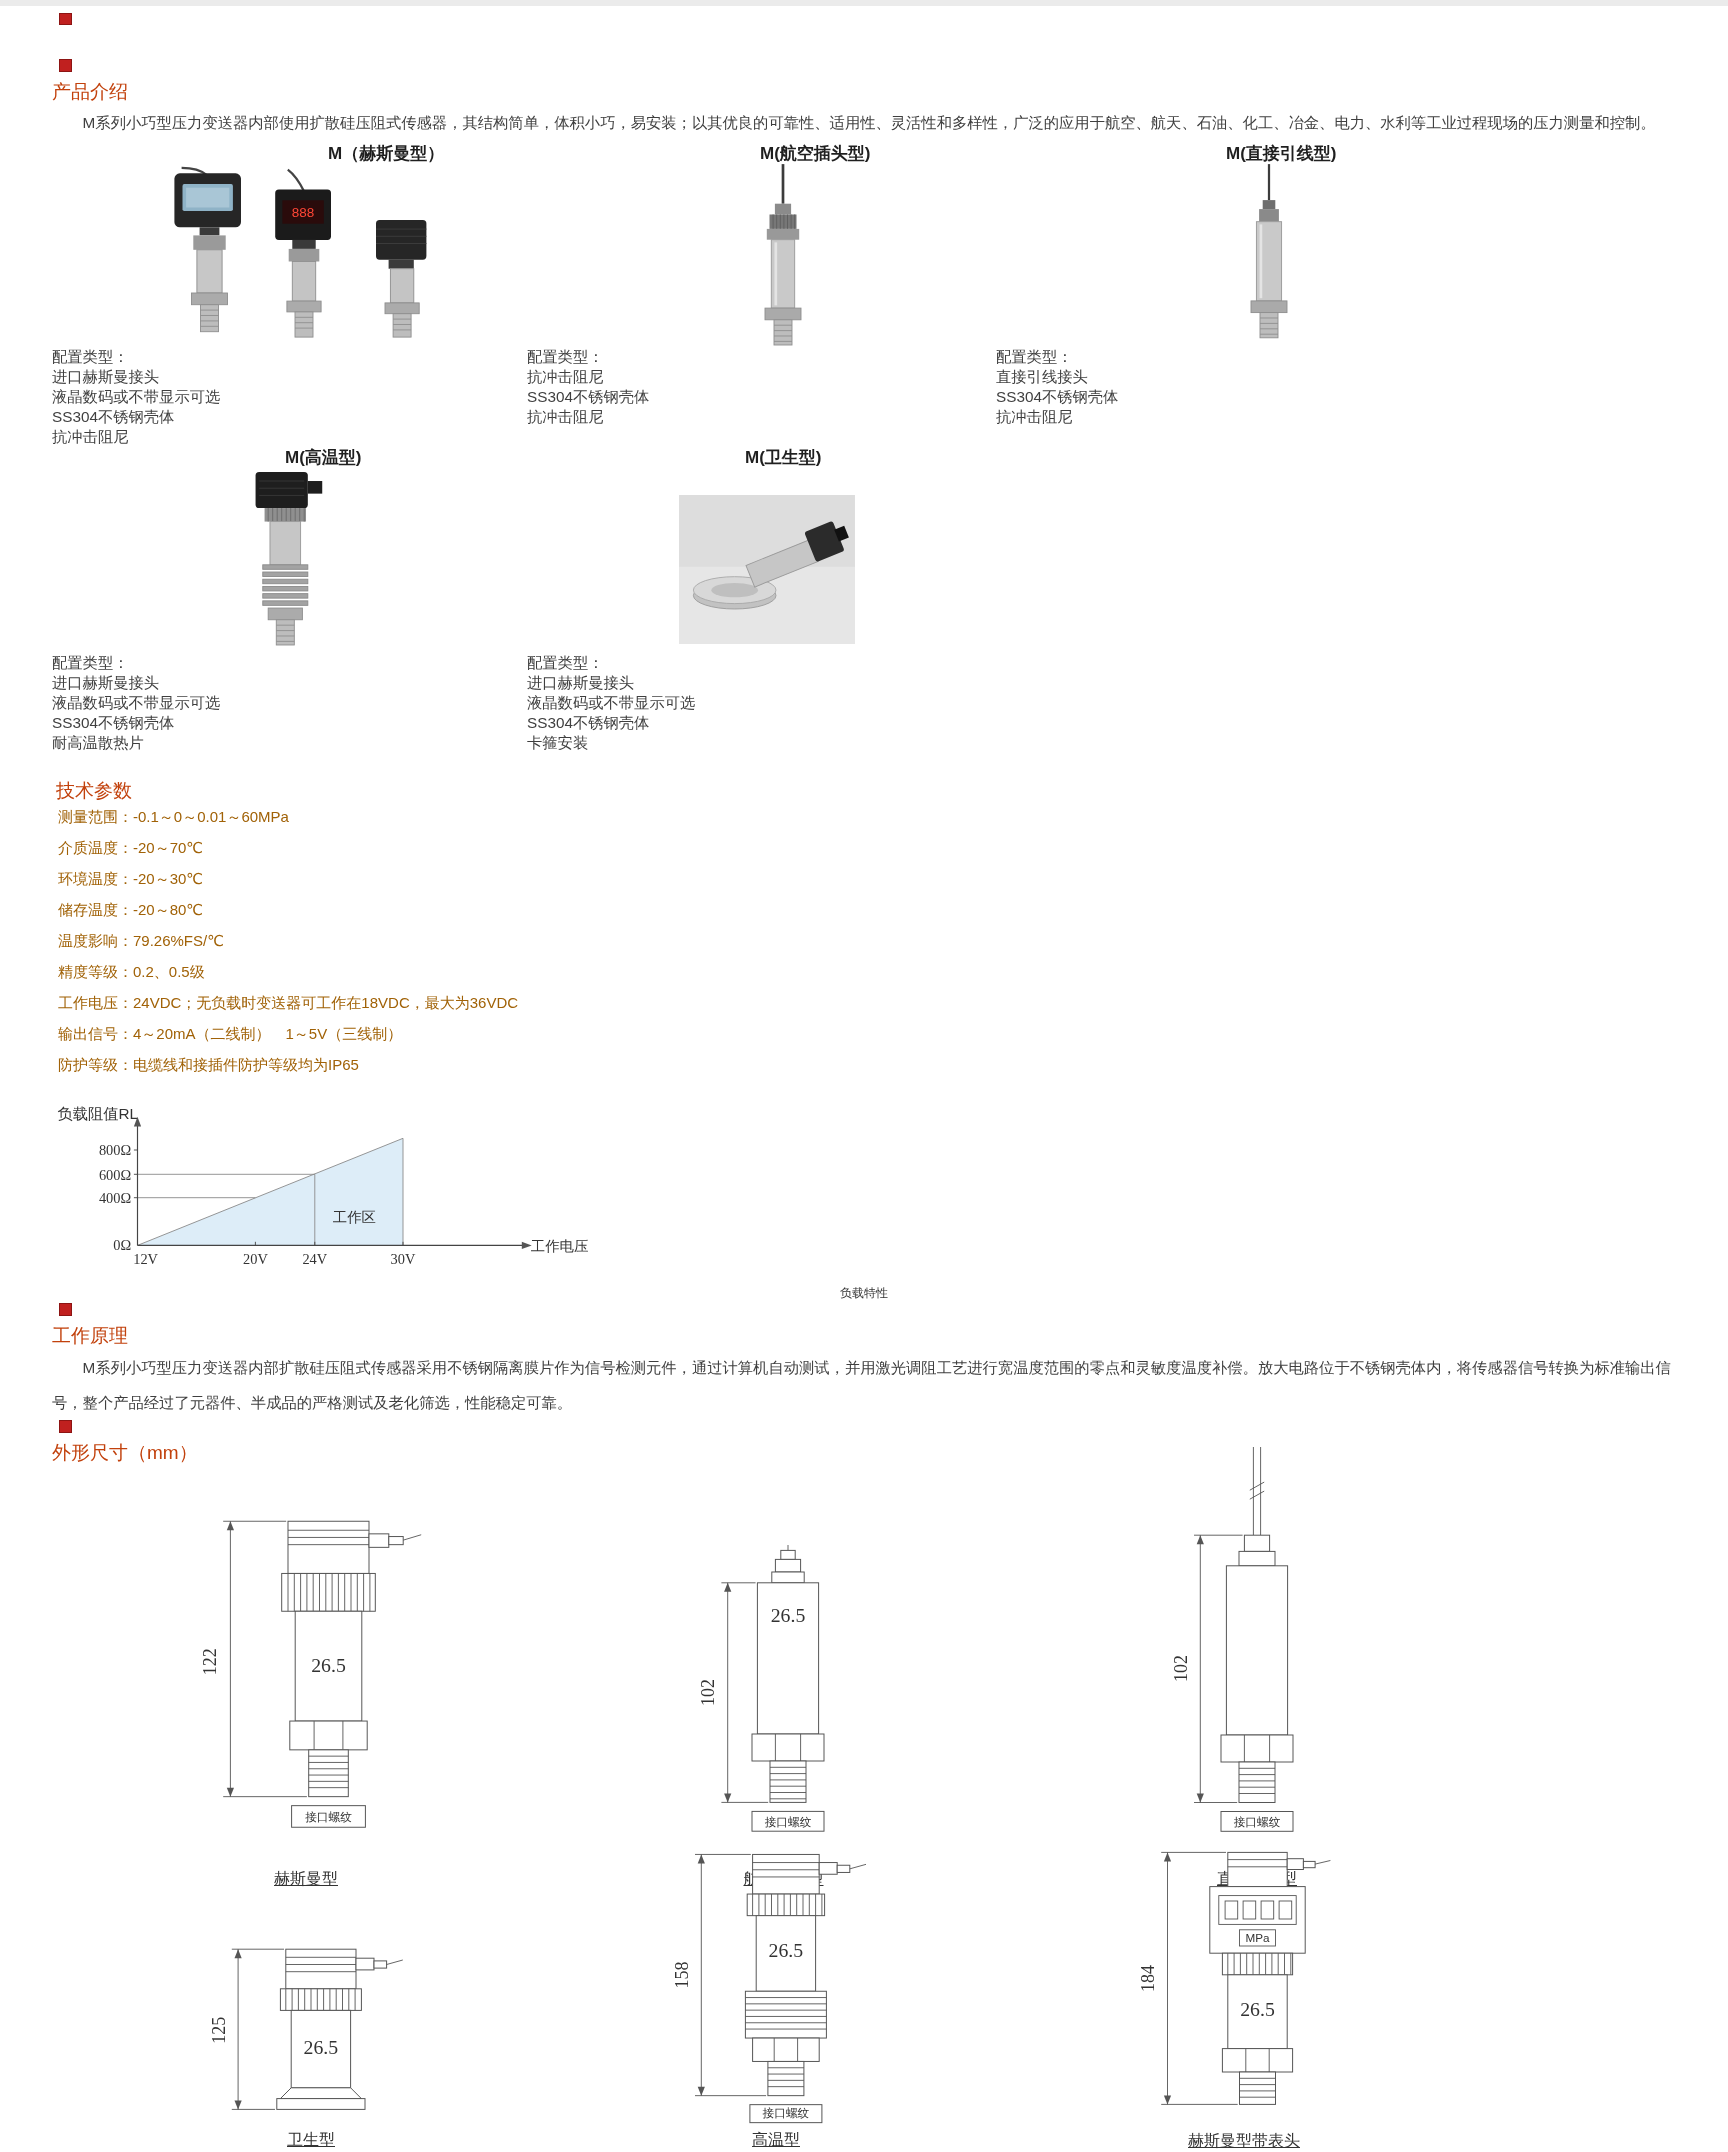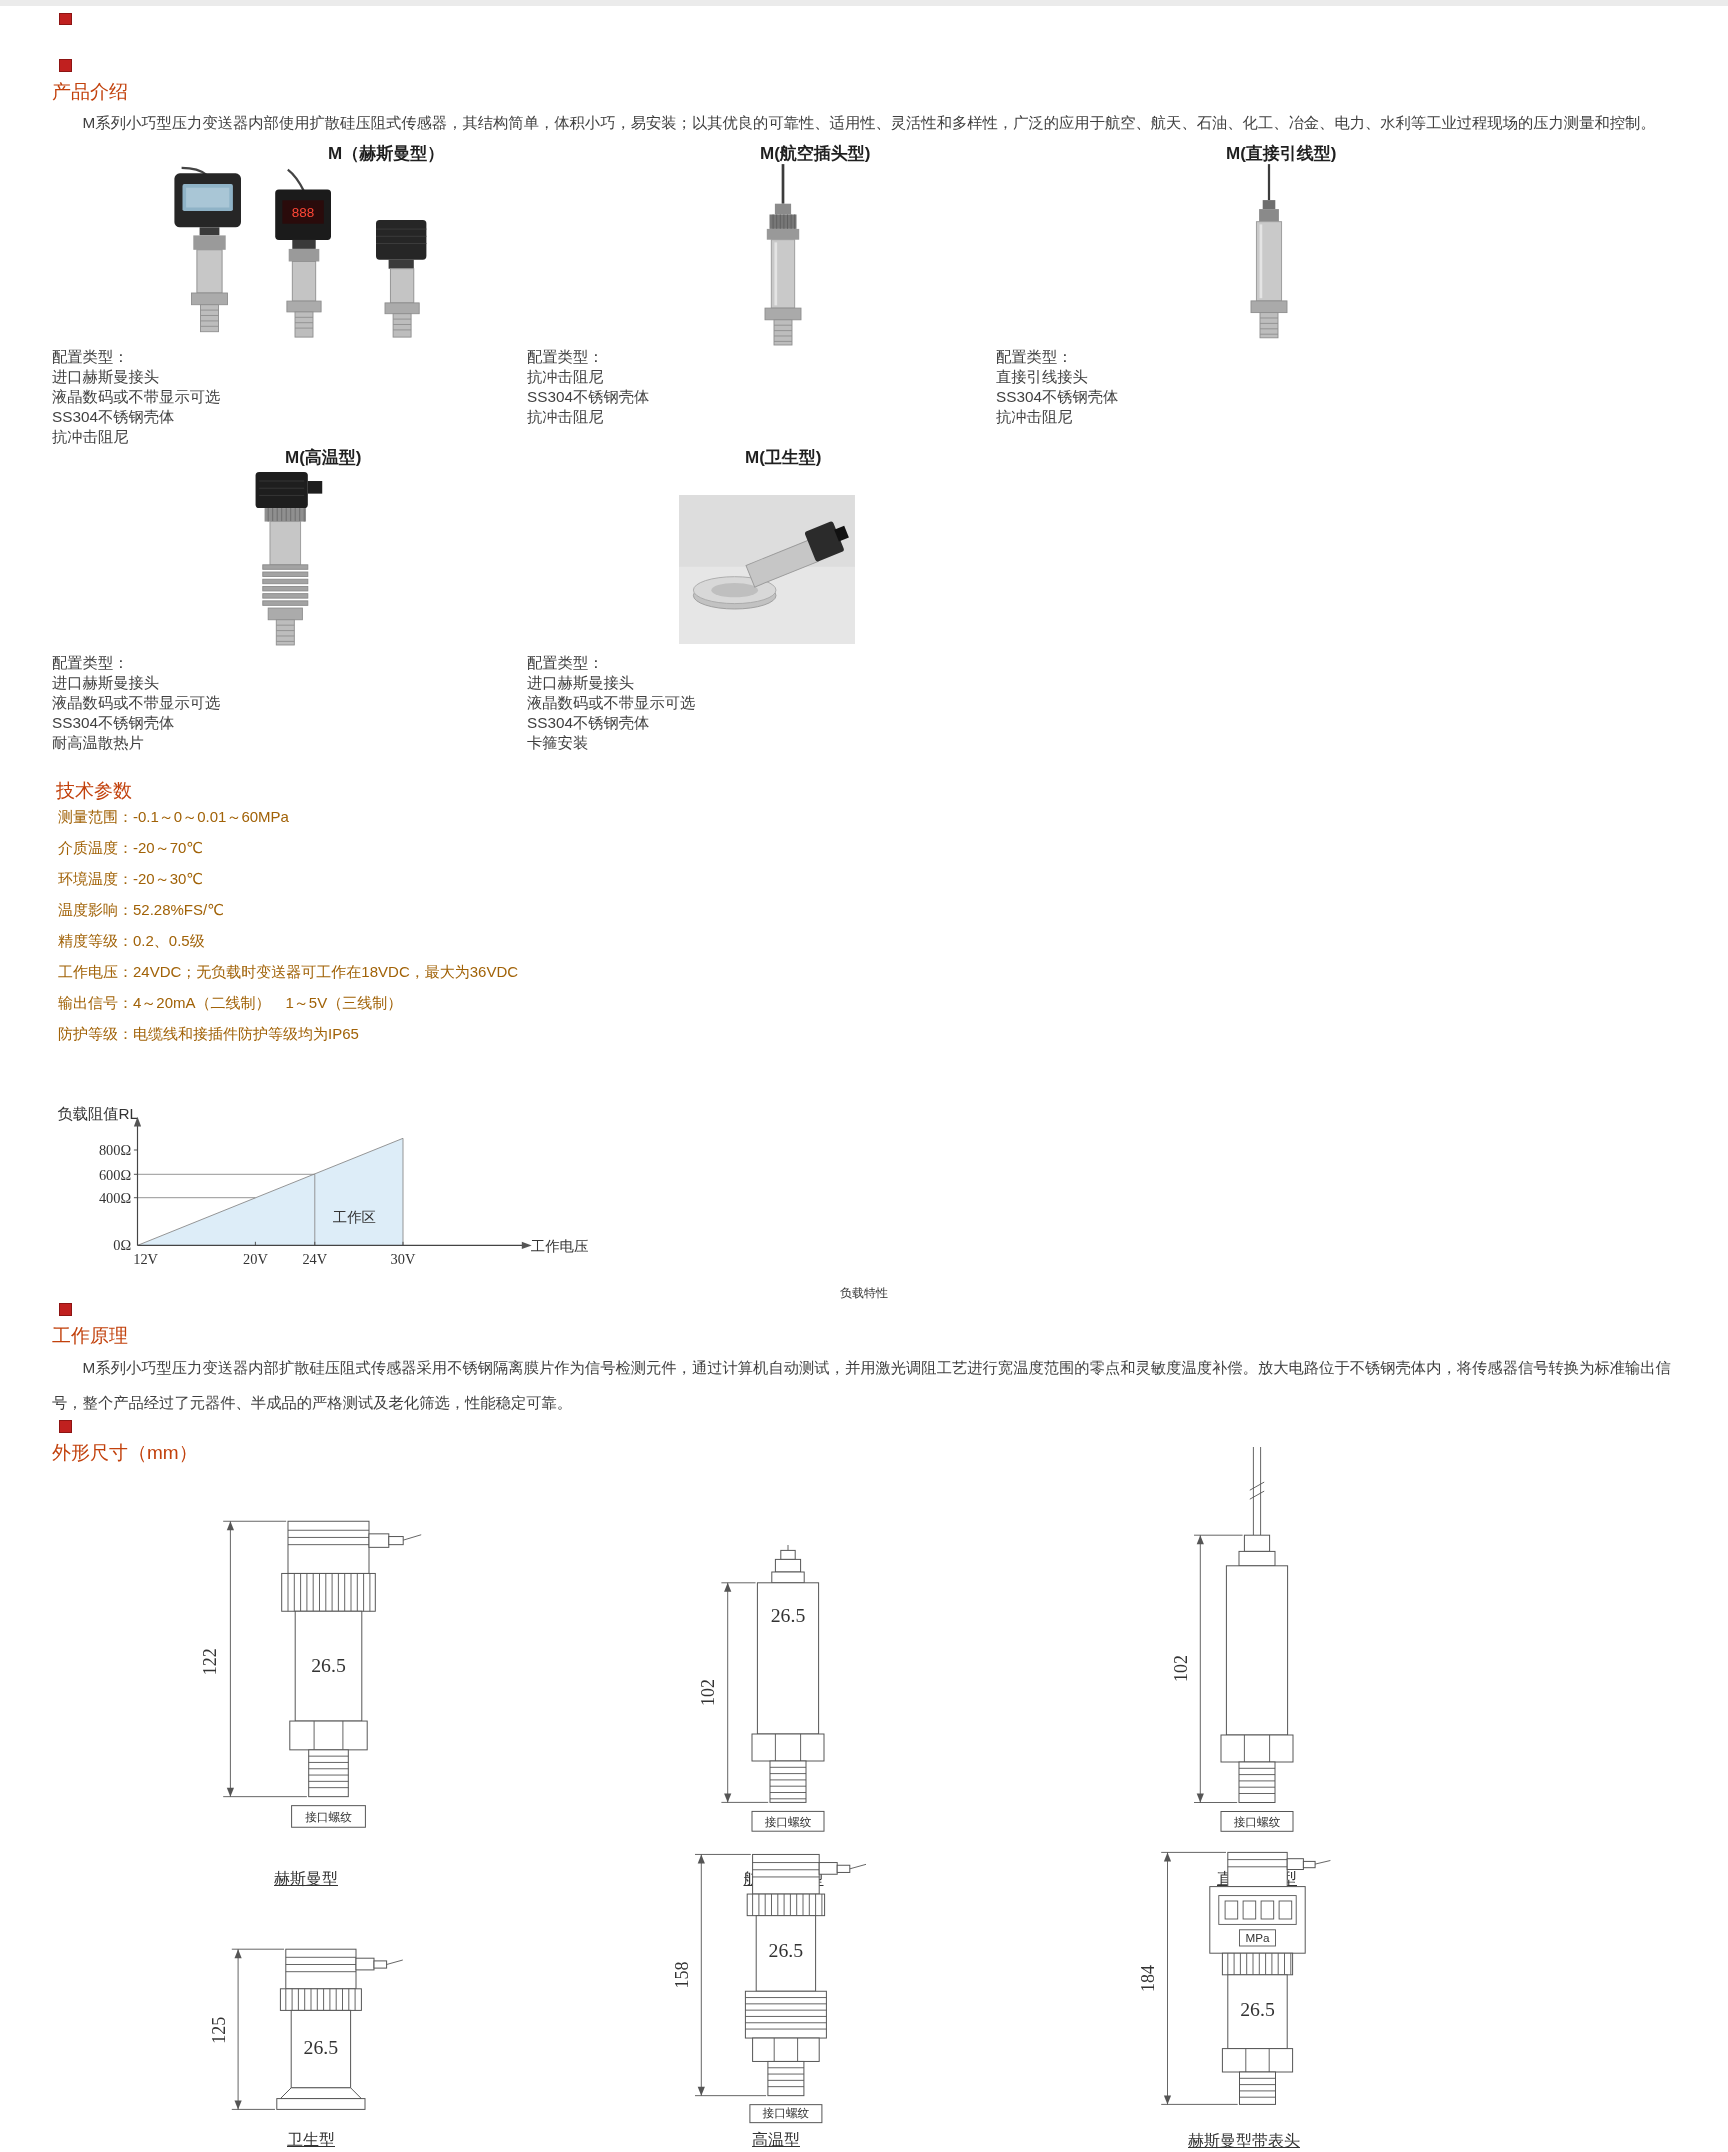--- a/index.html
+++ b/index.html
@@ -171,21 +171,22 @@
   <div>液晶数码或不带显示可选</div>
   <div>SS304不锈钢壳体</div>
   <div>卡箍安装</div>
 </div>
 
 <h2 class="abs sec-title" style="left:56px;top:778px">技术参数</h2>
 <div class="abs" style="left:58px;top:808px">
   <div class="param">测量范围：-0.1～0～0.01～60MPa</div>
   <div class="param">介质温度：-20～70℃</div>
   <div class="param">环境温度：-20～30℃</div>
-  <div class="param">温度影响：52.28%FS/℃</div>
+  <div class="param">储存温度：-20～80℃</div>
+  <div class="param">温度影响：79.26%FS/℃</div>
   <div class="param">精度等级：0.2、0.5级</div>
   <div class="param">工作电压：24VDC；无负载时变送器可工作在18VDC，最大为36VDC</div>
   <div class="param">输出信号：4～20mA（二线制）　1～5V（三线制）</div>
   <div class="param">防护等级：电缆线和接插件防护等级均为IP65</div>
 </div>
 
 <svg class="abs" style="left:52px;top:1105px" width="558" height="171" viewBox="0 0 620 190">
   <text x="6" y="16" font-size="17" fill="#333">负载阻值RL</text>
   <polygon points="95,156 390,37 390,156" fill="#ddedf8"></polygon>
   <line x1="95" y1="156" x2="390" y2="37" stroke="#8a8a8a"></line>

